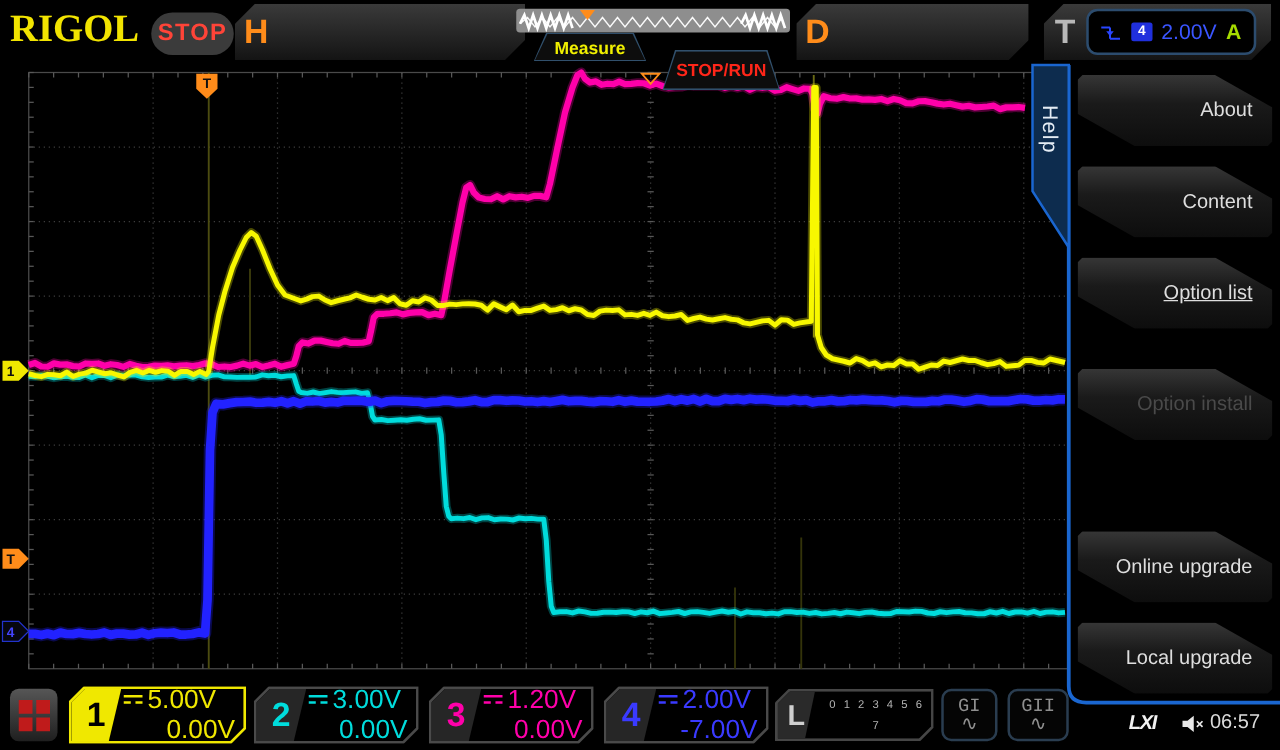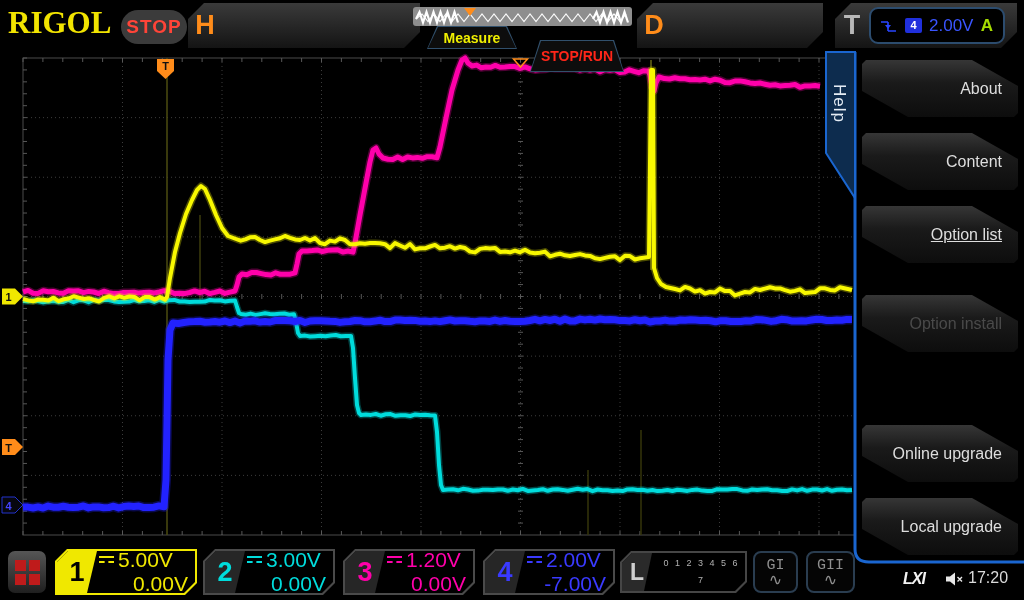--- a/index.html
+++ b/index.html
@@ -515,13 +515,13 @@
 <div class="abs z2 gen-box" id="gii-box">
   <div class="gen-label">GII</div>
   <div class="gen-wave">∿</div>
 </div>
 
 <div class="abs z4" id="lxi">LXI</div>
 <svg class="abs z4" id="spk" width="20" height="15">
   <polygon points="1,4.5 5,4.5 10,0.5 10,13.5 5,9.5 1,9.5" fill="#e8e8e8"></polygon>
   <path d="M12.5,5 L17,9.5 M17,5 L12.5,9.5" stroke="#e8e8e8" stroke-width="1.4"></path>
 </svg>
-<div class="abs z4" id="clock">17:20</div>
+<div class="abs z4" id="clock">06:57</div>
 
 </body></html>

